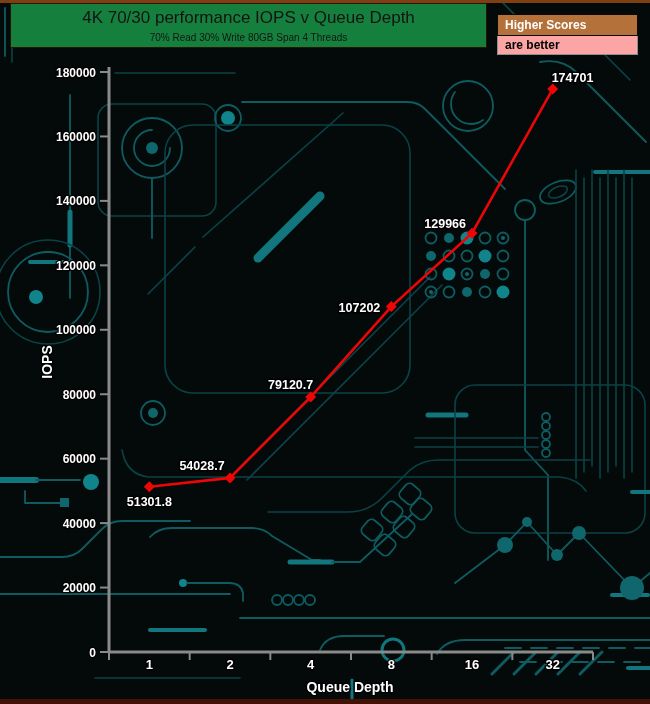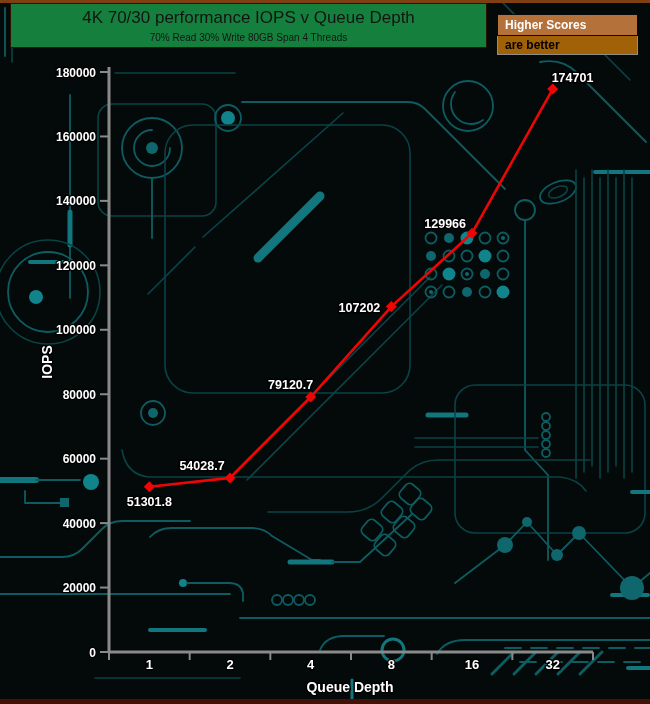--- a/index.html
+++ b/index.html
@@ -20,21 +20,21 @@
   
   #top-strip{position:absolute;left:0;top:0;width:650px;height:3px;background:#7e4012;}
   #bottom-strip{position:absolute;left:0;top:699px;width:650px;height:5px;background:#431105;}
   #title-box{position:absolute;left:10px;top:3px;width:477px;height:45px;background:#15803d;
              border:1px solid #2a1505;box-sizing:border-box;text-align:center;color:#141414;}
   #title-box .t1{font-size:17px;line-height:23px;margin-top:2px;}
   #title-box .t2{font-size:10px;line-height:17px;}
   #legend{position:absolute;left:497px;top:6px;width:141px;margin-top:8px;}
   #legend .l1{background:#b4713a;border:1px solid #0b0b0b;color:#fff;font-weight:bold;font-size:12px;
               padding:3px 0 3px 7px;}
-  #legend .l2{background:#a16207;border:1px solid #8e8e8e;border-top:none;color:#000;font-weight:bold;
+  #legend .l2{background:#fca5a5;border:1px solid #8e8e8e;border-top:none;color:#000;font-weight:bold;
               font-size:12px;padding:2px 4px 2px 7px;}
 </style>
 </head>
 <body>
 
 <div id="root">
 
   <svg id="bg-decor" width="650" height="704" viewBox="0 0 650 704">
     <rect x="0" y="0" width="650" height="704" fill="#040a09"></rect>
     <g>

